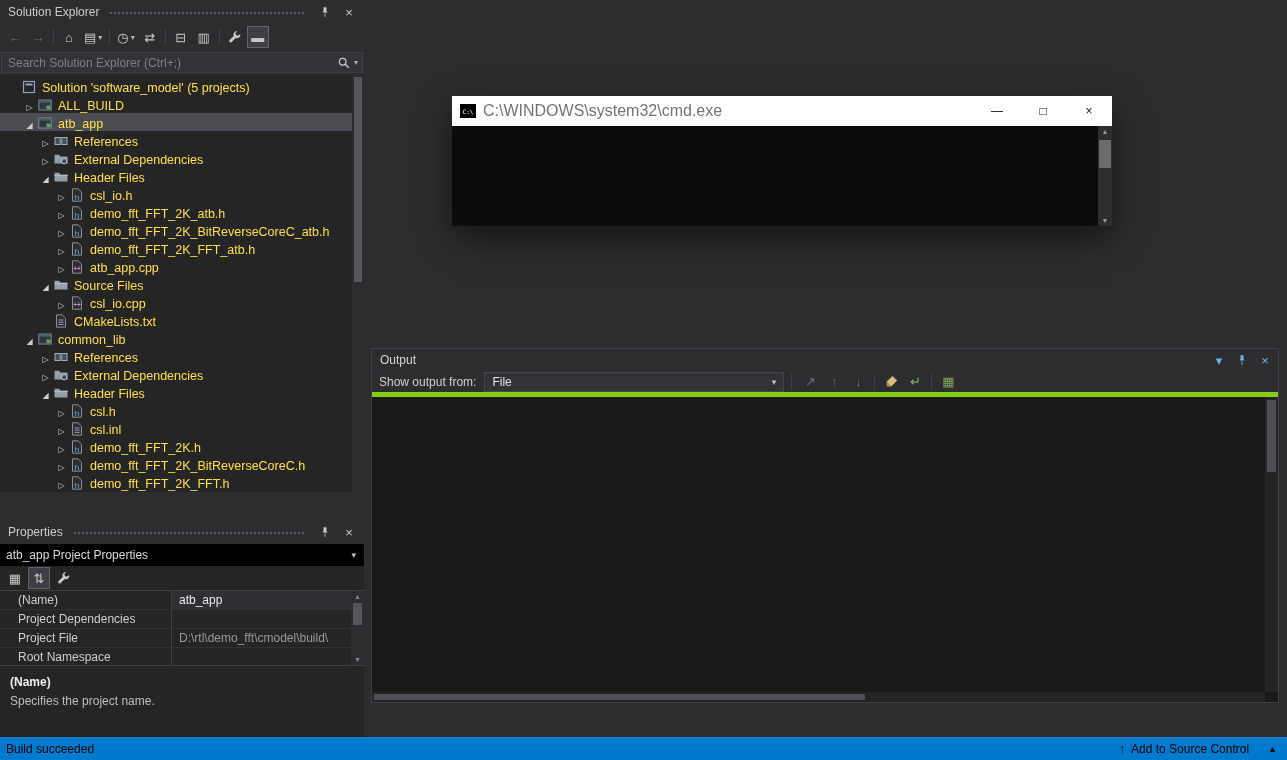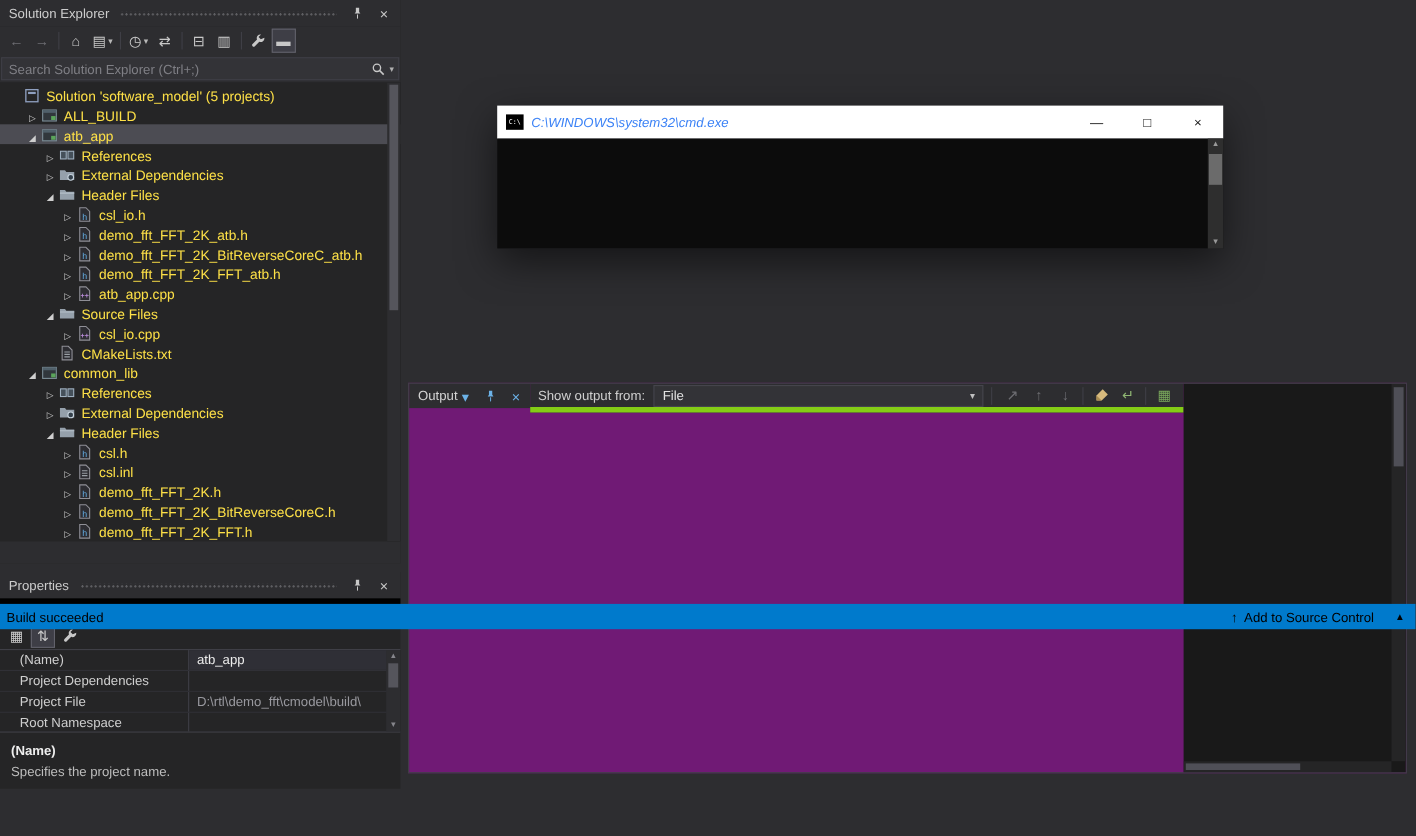--- a/index.html
+++ b/index.html
@@ -1,19 +1,19 @@
 <!DOCTYPE html>
 <html><head>
 <meta charset="utf-8">
 <style>
   * { box-sizing: border-box; margin: 0; padding: 0; }
   html, body { width: 1287px; height: 760px; overflow: hidden; background: #2d2d30; }
   body { font-family: "Liberation Sans", sans-serif; font-size: 12px; color: #d0d0d0; position: relative; }
 
-  .stage { position: absolute; inset: 0; width: 1287px; height: 572px; background: #2d2d30; }
+  .stage { position: absolute; inset: 0; width: 1287px; height: 760px; background: #2d2d30; }
 
   
   .panel-title { height: 24px; display: flex; align-items: center; padding: 0 6px 0 8px; background: #2d2d30; color: #cccccc; gap: 6px; flex: none; }
   .pt-text { white-space: nowrap; }
   .grip { flex: 1; height: 5px; margin: 0 4px; background-image: radial-gradient(#5f5f63 1px, transparent 1.15px); background-size: 4px 4px; background-position: 0 1px; }
   .tbtn { width: 18px; height: 18px; display: flex; align-items: center; justify-content: center; color: #c8c8c8; flex: none; cursor: default; }
   .tbtn svg { width: 12px; height: 12px; }
   .xglyph { font-size: 13px; line-height: 1; }
 
   .tool-btn { height: 22px; min-width: 22px; padding: 0 2px; display: flex; align-items: center; justify-content: center; color: #c8c8c8; font-size: 13px; border: 1px solid transparent; flex: none; }
@@ -66,41 +66,41 @@
   .pvalue { flex: 1; display: flex; align-items: center; padding-left: 7px; color: #ececec; white-space: nowrap; overflow: hidden; }
   .prow.dim .pvalue { color: #98989e; }
   .prow.selected .pvalue { background: #2f2f36; }
   .pgrid-scroll { position: absolute; right: 0; top: 0; bottom: 0; width: 13px; background: #2d2d30; display: flex; flex-direction: column; justify-content: space-between; align-items: center; color: #86868c; font-size: 7px; padding: 2px 0; }
   .pgrid-scroll .vthumb { top: 12px; height: 22px; }
   .phelp { flex: 1; padding: 9px 10px; background: #252526; }
   .phelp-title { font-weight: bold; color: #eeeeee; }
   .phelp-desc { margin-top: 5px; color: #bdbdbd; }
 
   
-  .output { position: absolute; left: 371px; top: 348px; right: 8px; height: 355px; display: flex; flex-direction: row; background: #701a75; border: 1px solid #3f3f46; }
+  .output { position: absolute; left: 371px; top: 348px; right: 8px; height: 355px; display: flex; flex-direction: column; background: #701a75; border: 1px solid #3f3f46; }
   .output-title { height: 22px; display: flex; align-items: center; padding: 0 6px 0 8px; background: #2d2d30; color: #d4d4d4; flex: none; }
   .output-title .oticons { margin-left: auto; display: flex; align-items: center; gap: 9px; color: #6cb2e8; }
   .output-title .oticons .tbtn { color: #6cb2e8; width: 14px; height: 14px; }
   .output-toolbar { height: 26px; display: flex; align-items: center; gap: 4px; padding: 0 7px; background: #2d2d30; border-bottom: 5px solid #84cc16; flex: none; }
   .sof-label { color: #cfcfcf; margin-right: 4px; white-space: nowrap; }
   .dropdown { width: 300px; height: 20px; background: #333337; border: 1px solid #45454c; display: flex; align-items: center; padding: 0 7px; color: #e2e2e2; flex: none; }
   .dropdown .caret { margin-left: auto; font-size: 9px; color: #c0c0c0; }
   .output-body { flex: 1; position: relative; background: #191919; overflow: hidden; }
   .output-lines { position: absolute; left: 8px; top: 3px; right: 16px; bottom: 12px; font-family: "DejaVu Sans Mono", monospace; font-size: 12px; line-height: 15px; color: #d8d8d8; white-space: pre; overflow: hidden; }
   .output-vscroll { position: absolute; right: 0; top: 0; bottom: 10px; width: 13px; background: #252526; }
   .output-vscroll .vthumb { top: 3px; height: 72px; background: #4f4f57; }
   .output-hscroll { position: absolute; left: 0; right: 13px; bottom: 0; height: 10px; background: #252526; }
   .output-hscroll .hthumb { position: absolute; top: 2px; height: 6px; left: 2px; width: 55%; background: #4f4f57; }
   .bottom-tabs { position: absolute; left: 371px; top: 706px; height: 22px; display: flex; align-items: center; }
 
   
   .cmd { position: absolute; left: 452px; top: 96px; width: 660px; height: 130px; box-shadow: 0 12px 34px rgba(0,0,0,0.55); z-index: 5; }
   .cmd-title { height: 30px; background: #ffffff; display: flex; align-items: center; padding-left: 8px; color: #000; }
   .cmd-appicon { width: 16px; height: 14px; background: #000; color: #fff; font-family: "DejaVu Sans Mono", monospace; font-size: 6px; display: flex; align-items: center; justify-content: center; flex: none; }
-  .cmd-title .t { margin-left: 7px; font-size: 12px; color: #3b82f6; font-style: italic; }
+  .cmd-title .t { margin-left: 7px; font-size: 16px; color: #737373; }
   .cmd-controls { margin-left: auto; display: flex; height: 100%; }
   .cbtn { width: 46px; height: 100%; display: flex; align-items: center; justify-content: center; font-size: 12px; color: #111; }
   .cmd-body { height: 100px; background: #0c0c0c; position: relative; }
   .cmd-lines { position: absolute; left: 6px; top: 4px; right: 16px; bottom: 0; font-family: "DejaVu Sans Mono", monospace; font-size: 12.5px; line-height: 16px; color: #cccccc; white-space: pre; overflow: hidden; }
   .cmd-scroll { position: absolute; right: 0; top: 0; bottom: 0; width: 14px; background: #2e2e2e; color: #999999; font-size: 7px; display: flex; flex-direction: column; justify-content: space-between; align-items: center; padding: 2px 0; }
   .cmd-scroll .vthumb { left: 1px; right: 1px; top: 14px; height: 28px; background: #6b6b6b; }
 
   
   .statusbar { position: absolute; left: 0; right: 0; bottom: 0; height: 23px; background: #007acc; color: #000000; display: flex; align-items: center; padding: 0 10px 0 6px; }
   .sb-right { margin-left: auto; display: flex; align-items: center; gap: 6px; }

